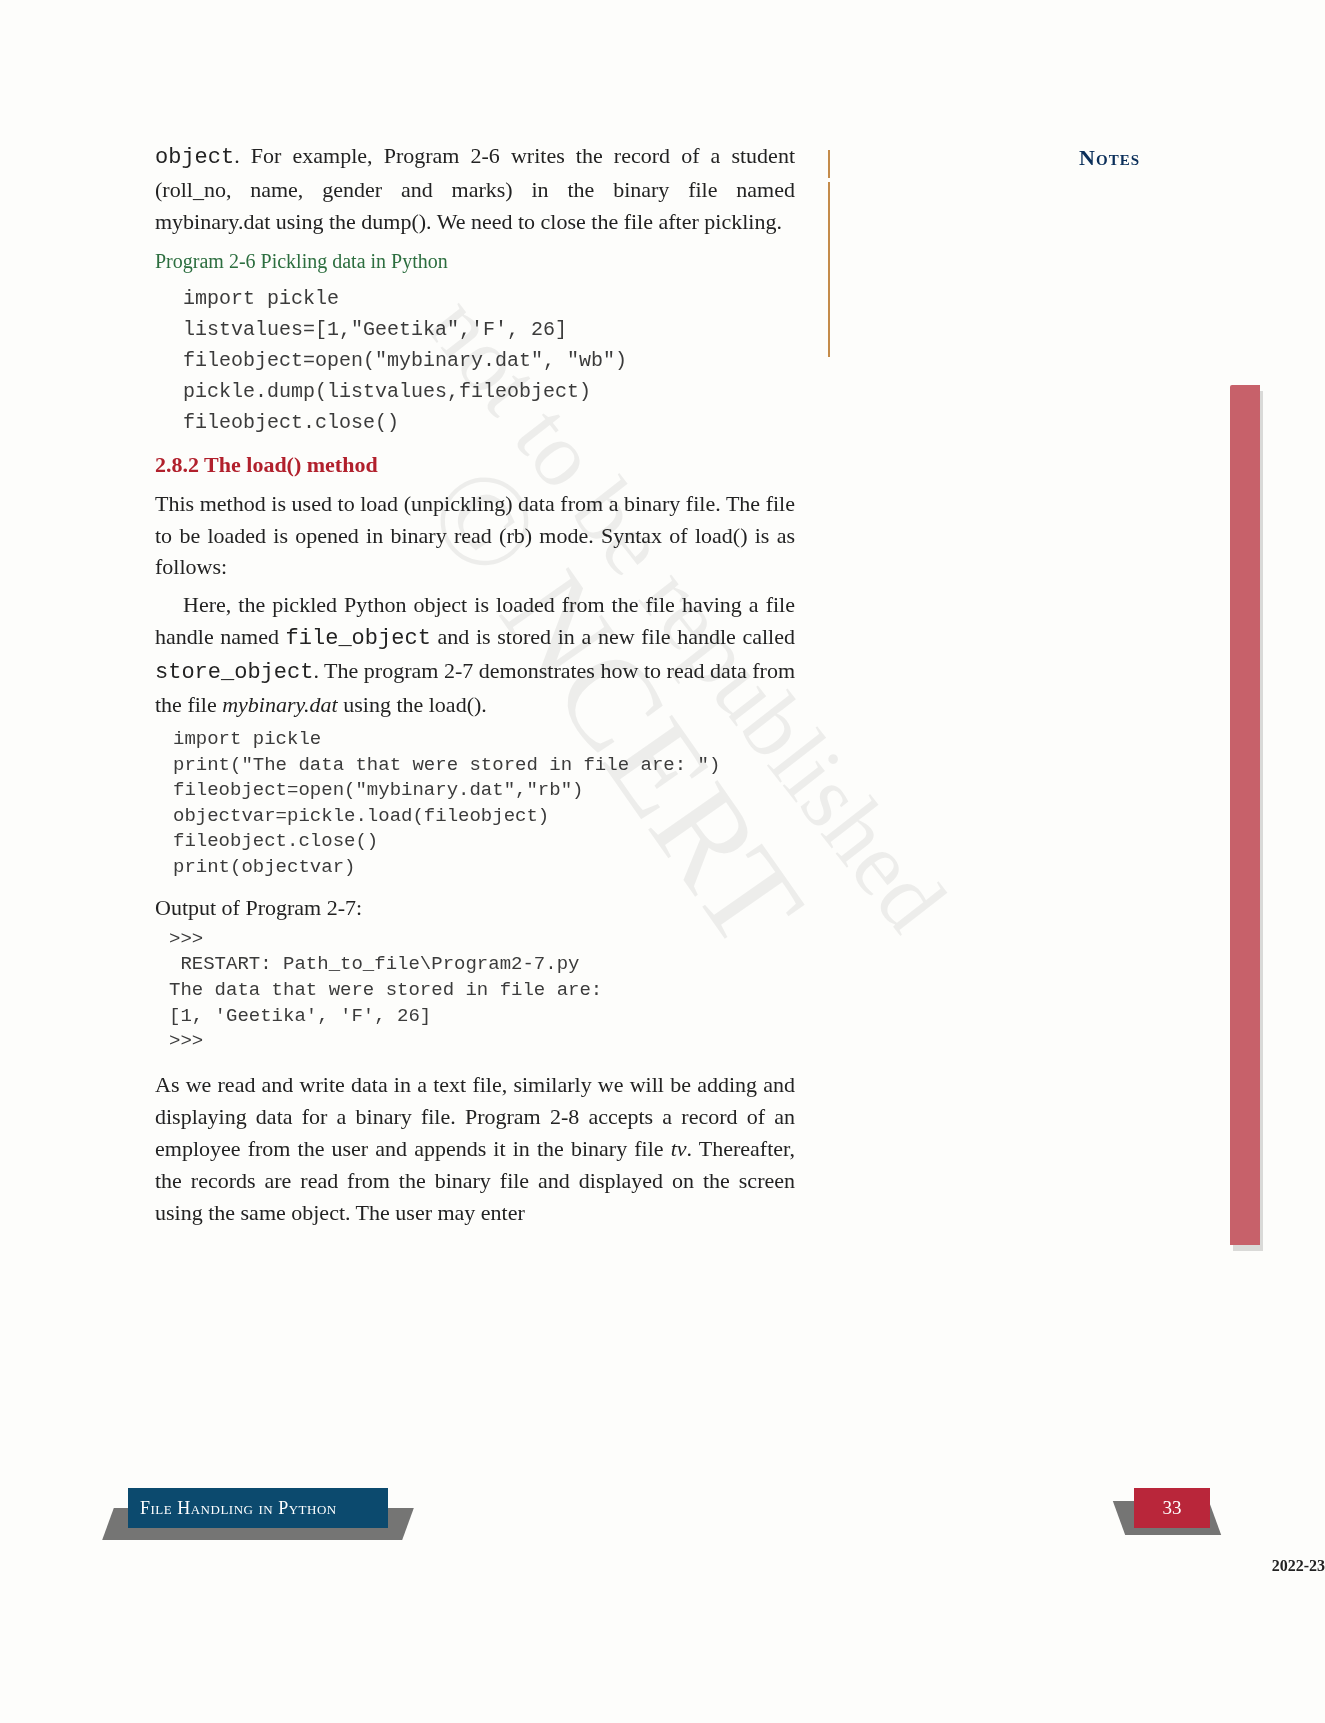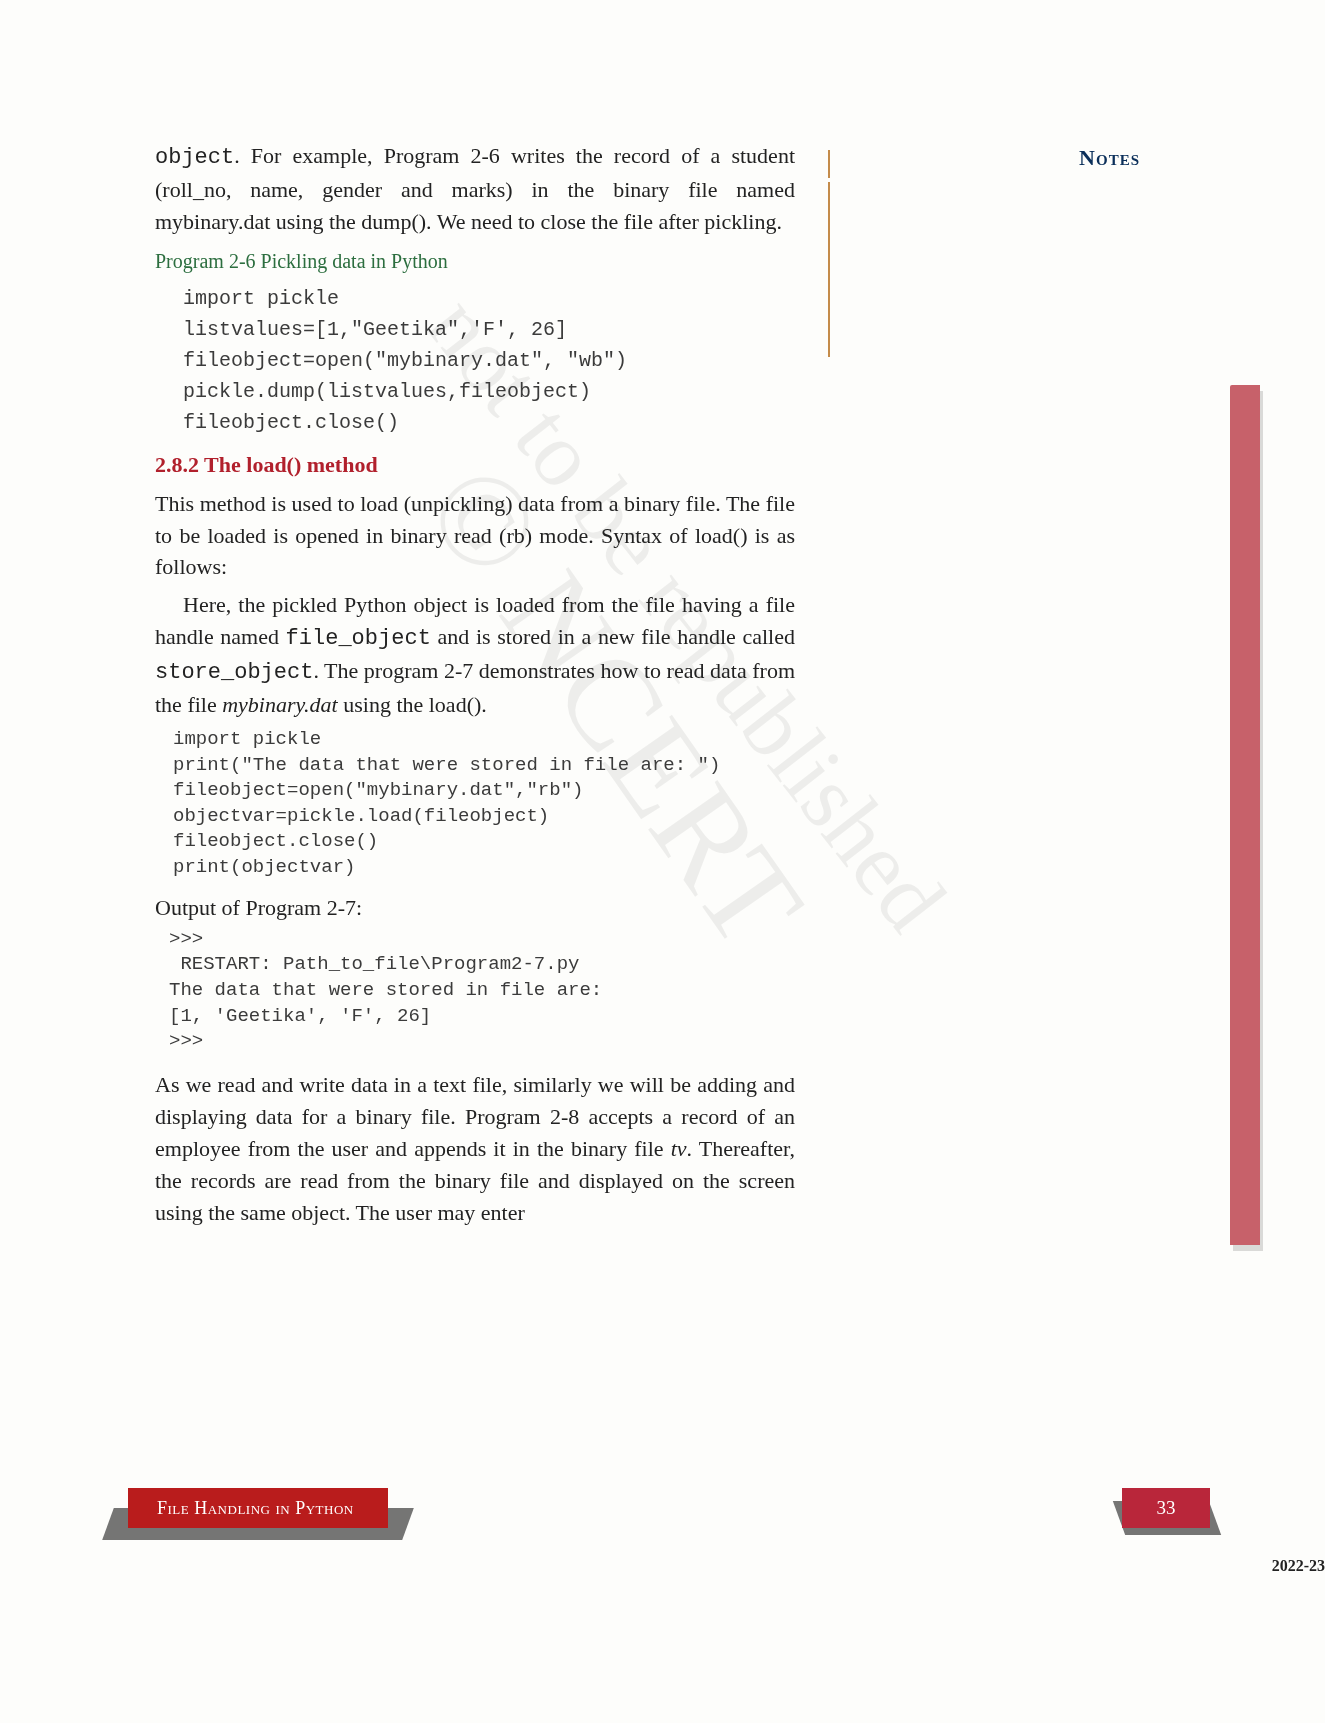--- a/index.html
+++ b/index.html
@@ -127,28 +127,28 @@
     font-size: 92px;
     transform: rotate(52deg);
   }
   
   .footer-bar {
     position: absolute;
     left: 128px;
     bottom: 195px;
     width: 260px;
     height: 40px;
-    background: #b91c1c;
+    background: #0c4a6e;
     color: #fff;
     font-variant: small-caps;
     font-size: 18px;
     letter-spacing: 0.5px;
     display: flex;
     align-items: center;
-    padding-left: 29px;
+    padding-left: 12px;
   }
   .footer-bar-shadow {
     position: absolute;
     left: 108px;
     bottom: 183px;
     width: 300px;
     height: 32px;
     background: #3a3a3a;
     transform: skewX(-20deg);
     opacity: 0.7;
@@ -162,21 +162,21 @@
     height: 22px;
     background: #ccc;
     opacity:0.55;
     filter: blur(2px);
     z-index:-1;
   }
   .page-num-box {
     position: absolute;
     right: 115px;
     bottom: 195px;
-    width: 88px;
+    width: 76px;
     height: 40px;
     background: #b9263a;
     color: #fff;
     display: flex;
     align-items: center;
     justify-content: center;
     font-size: 19px;
   }
   .page-num-shadow {
     position: absolute;

